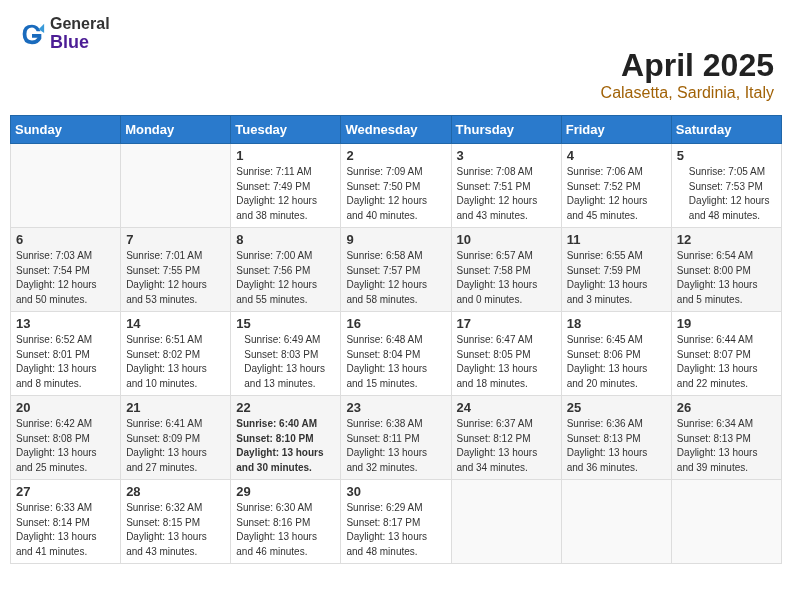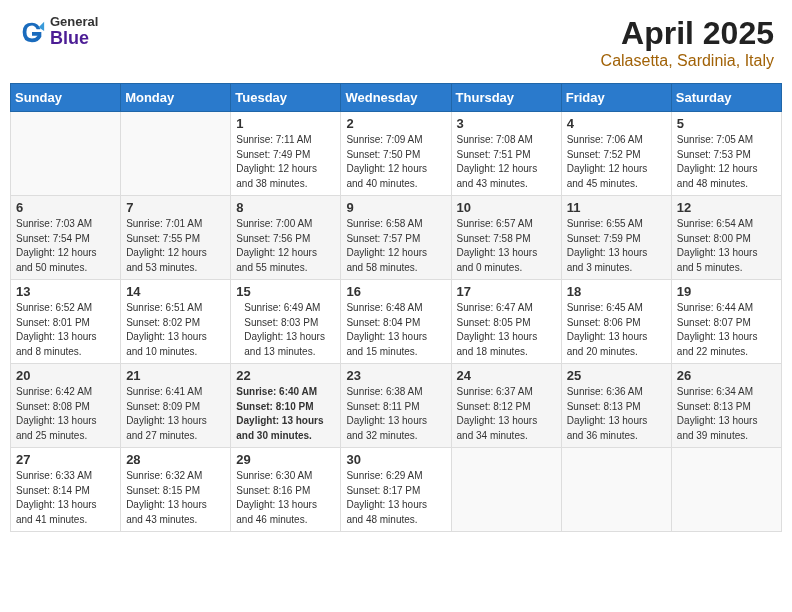--- a/index.html
+++ b/index.html
@@ -20,36 +20,37 @@
     .logo {
       display: flex;
       align-items: center;
     }
     .logo-text {
       display: flex;
       flex-direction: column;
       line-height: 1.1;
     }
     .logo-general {
-      font-size: 13px;
+      font-size: 16px;
       font-weight: bold;
       color: #333;
     }
     .logo-blue {
       font-size: 18px;
       font-weight: bold;
       color: #4c1d95;
     }
     .logo-icon {
       width: 28px;
       height: 28px;
       margin-right: 4px;
     }
     .title-area {
       text-align: right;
+      margin-top: 32px;
     }
     .month-title {
       font-size: 32px;
       font-weight: bold;
       color: #222;
     }
     .location-title {
       font-size: 16px;
       color: #a16207;
     }
@@ -154,21 +155,21 @@
         </td>
         <td>
           <div class="day-num">4</div>
           <div class="day-info" style="white-space: pre-line;">Sunrise: 7:06 AM
 Sunset: 7:52 PM
 Daylight: 12 hours
 and 45 minutes.</div>
         </td>
         <td>
           <div class="day-num">5</div>
-          <div class="day-info" style="white-space: pre-line;">Sunrise: 7:05 AM
+          <div class="day-info" style="white-space: pre-line; margin-left: 12px;">Sunrise: 7:05 AM
 Sunset: 7:53 PM
 Daylight: 12 hours
 and 48 minutes.</div>
         </td>
       </tr>
       <tr class="row-alt">
         <td>
           <div class="day-num">6</div>
           <div class="day-info" style="white-space: pre-line;">Sunrise: 7:03 AM
 Sunset: 7:54 PM

